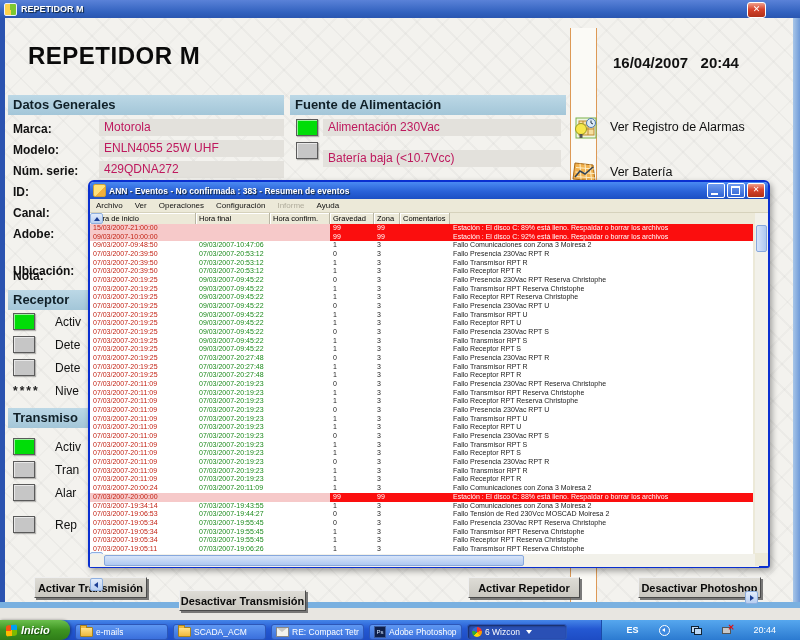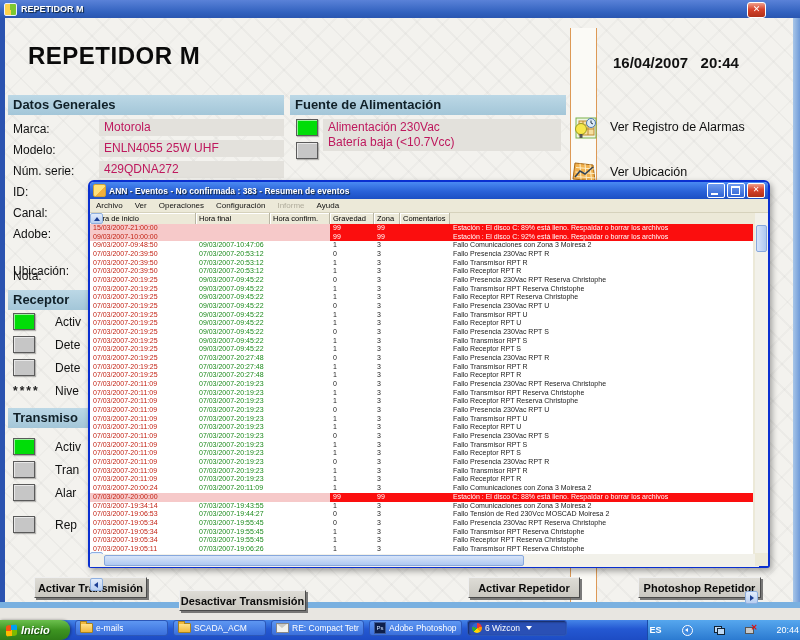--- a/index.html
+++ b/index.html
@@ -28,21 +28,21 @@
     background:linear-gradient(90deg,#a8c6e8,#6f9ad8);z-index:4}
   #strip-bottom{left:0;top:602px;width:800px;height:6px;background:#79b0e0;z-index:4}
   #desktop-strip{left:0;top:608px;width:800px;height:12px;background:#e8e6e1;z-index:4}
 
   #page-heading{left:28px;top:42px;font-size:24px;font-weight:bold;color:#0a0a0a;z-index:5;letter-spacing:.5px}
   #datetime{left:613px;top:54px;font-size:15px;font-weight:bold;color:#111;z-index:5;white-space:pre}
 
   .section-head{height:20px;background:linear-gradient(180deg,#bcd8e6,#a3c6d8);
     font-size:13px;font-weight:bold;color:#102028;line-height:20px;padding-left:5px;
     box-sizing:border-box;z-index:5;white-space:nowrap;overflow:hidden}
-  .fld-label{font-size:12px;font-weight:normal;color:#111;z-index:5;white-space:nowrap}
+  .fld-label{font-size:12px;font-weight:bold;color:#111;z-index:5;white-space:nowrap}
   .fld-value{height:17px;background:#e3e1dc;font-size:12px;color:#be185d;line-height:17px;
     padding-left:5px;box-sizing:border-box;z-index:5;white-space:nowrap;overflow:hidden}
 
   .ind{width:20px;height:15px;border:1px solid #5a5a5a;box-shadow:inset 1px 1px 0 rgba(255,255,255,.6),1px 1px 1px rgba(0,0,0,.25);z-index:5}
   .ind[data-state="on"]{background:var(--c-on,#00dd08)}
   .ind[data-state="off"]{background:var(--c-off,#c6c6c6)}
   .ind-label{font-size:12px;color:#111;z-index:5;white-space:nowrap}
   #stars{font-size:12px;font-weight:bold;letter-spacing:2px;color:#222;z-index:5}
 
   .vline{width:1px;top:28px;height:574px;background:#dd9955;z-index:5}
@@ -111,21 +111,21 @@
   #vs-thumb{right:1px;top:43px;width:11px;height:27px;background:linear-gradient(90deg,#d7e4f9,#aec8f0)}
   #vs-down{right:0;top:359px;width:13px;height:13px}
   #hscroll{left:0;bottom:0;width:669px;height:13px}
   #hs-left{left:0;top:372px;width:13px;height:13px}
   #hs-thumb{left:14px;top:373px;width:420px;height:11px;background:linear-gradient(180deg,#d7e4f9,#aec8f0)}
   #hs-right{left:655px;top:372px;width:13px;height:13px}
   #scroll-corner{right:0;bottom:0;width:13px;height:13px;background:#ece9d8;position:absolute}
 
   
   #taskbar{left:0;top:620px;width:800px;height:20px;z-index:40;
-    background:linear-gradient(180deg,#4585e8,#2458d2 45%,#1d4cc4);display:flex;align-items:flex-start}
+    background:linear-gradient(180deg,#4585e8,#2458d2 45%,#1d4cc4);display:flex;align-items:flex-end}
   #start-btn{width:70px;height:20px;border-radius:0 9px 9px 0;
     background:linear-gradient(180deg,#6cc04e,#3d9421 50%,#2f7d18);
     box-shadow:1px 0 3px rgba(0,0,0,.4);display:flex;align-items:center;padding-left:6px;box-sizing:border-box}
   #win-logo{width:11px;height:11px;border-radius:2px;margin-right:4px;transform:skewY(-6deg);
     background:conic-gradient(#00a1f1 0 25%,#7cbb00 0 50%,#ffbb00 0 75%,#f65314 0)}
   #start-label{color:#fff;font-size:11px;font-weight:bold;font-style:italic;text-shadow:1px 1px 1px #1a4a10}
   .task-btn{height:16px;margin-left:5px;border-radius:3px;border:1px solid #2c57b8;
     background:linear-gradient(180deg,#5e97f2,#3a6fdc);
     display:flex;align-items:center;padding:0 4px;box-sizing:border-box;overflow:hidden}
   .task-btn.active{background:#2a50b5;box-shadow:inset 1px 1px 2px rgba(0,0,0,.5)}
@@ -136,21 +136,21 @@
     background:#f0b93c;border:1px solid #a8831e;border-bottom:none;border-radius:1px 1px 0 0}
   .icon-envelope{width:11px;height:8px;background:#f2f2ee;border:1px solid #888;position:relative;flex:0 0 auto}
   .icon-envelope::before{content:"";position:absolute;left:0;top:0;width:0;height:0;
     border-left:5px solid transparent;border-right:5px solid transparent;border-top:4px solid #c8c8c4}
   .icon-ps{width:10px;height:10px;background:#0e1f4a;border:1px solid #3c5a9a;color:#cfe3ff;
     font-size:6px;line-height:10px;text-align:center;flex:0 0 auto}
   .icon-wizcon{width:10px;height:10px;border-radius:50%;flex:0 0 auto;
     background:conic-gradient(#e33 0 20%,#f90 0 40%,#ffd700 0 60%,#3a3 0 80%,#36c 0)}
   .drop-arrow{width:0;height:0;margin-left:6px;border-left:3px solid transparent;
     border-right:3px solid transparent;border-top:4px solid #fff}
-  #tray{margin-left:auto;height:20px;display:flex;align-items:center;gap:21px;padding:0 1px;
+  #tray{margin-left:auto;height:20px;display:flex;align-items:center;gap:21px;padding:0 24px;
     background:linear-gradient(180deg,#56a7ee,#2b7ad0);border-left:1px solid #1a4aa8}
   #tray-lang{color:#fff;font-size:9px;font-weight:bold}
   .tray-chevron{width:9px;height:9px;border-radius:50%;background:#3f8ae0;border:1px solid #fff;position:relative}
   .tray-chevron::before{content:"";position:absolute;left:2px;top:2px;width:0;height:0;
     border-top:2px solid transparent;border-bottom:2px solid transparent;border-right:3px solid #fff}
   .icon-net{width:10px;height:8px;position:relative}
   .icon-net::before,.icon-net::after{content:"";position:absolute;width:6px;height:5px;
     background:#bcd8f5;border:1px solid #123}
   .icon-net::after{left:3px;top:2px}
   .icon-netx{width:10px;height:8px;position:relative}
@@ -191,21 +191,21 @@
 <div class="abs fld-value" style="left:99px;top:224px;width:185px"></div>
 <div class="abs fld-label" style="left:13px;top:264px">Ubicación:</div>
 <div class="abs fld-value" style="left:99px;top:245px;width:185px"></div>
 <div class="abs fld-label" style="left:13px;top:269px">Nota:</div>
 <div class="abs fld-value" style="left:99px;top:266px;width:185px"></div>
 
 <div class="abs section-head" style="left:290px;top:95px;width:276px">Fuente de Alimentación</div>
 <div class="abs ind" style="left:296px;top:119px" data-state="on"></div>
 <div class="abs fld-value" style="left:323px;top:119px;width:238px">Alimentación 230Vac</div>
 <div class="abs ind" style="left:296px;top:142px" data-state="off"></div>
-<div class="abs fld-value" style="left:323px;top:134px;width:238px">Batería baja (&lt;10.7Vcc)</div>
+<div class="abs fld-value" style="left:323px;top:150px;width:238px">Batería baja (&lt;10.7Vcc)</div>
 
 <div class="abs section-head" style="left:8px;top:290px;width:276px">Receptor</div>
 <div class="abs ind" style="left:13px;top:313px" data-state="on"></div>
 <div class="abs ind-label" style="left:55px;top:315px">Activ</div>
 <div class="abs ind" style="left:13px;top:336px" data-state="off"></div>
 <div class="abs ind-label" style="left:55px;top:338px">Dete</div>
 <div class="abs ind" style="left:13px;top:359px" data-state="off"></div>
 <div class="abs ind-label" style="left:55px;top:361px">Dete</div>
 <div id="stars" class="abs" style="left:13px;top:384px">****</div>
 <div class="abs ind-label" style="left:55px;top:384px">Nive</div>
@@ -233,26 +233,26 @@
   <circle cx="19" cy="8" r="4.5" fill="#dceaf7" stroke="#4a78b0"></circle>
   <path d="M19 8 V5.5 M19 8 L21 9" stroke="#234" stroke-width="1"></path>
 </svg>
 <div class="abs link-text" style="left:610px;top:120px">Ver Registro de Alarmas</div>
 
 <svg class="abs link-icon" style="left:571px;top:161px" width="26" height="24">
   <polygon points="4,2 22,4 24,20 2,18" fill="#f2b14e" stroke="#a86a18"></polygon>
   <path d="M5 6.5 L23 8 M4.5 11 L23.5 12.5 M4 15.5 L24 17 M9 2.6 L10 18.6 M14 3 L15.5 19 M19 3.5 L20.5 19.5" stroke="#fff0c8" stroke-width="1" fill="none"></path>
   <polyline points="4,16 9,10 14,13 22,6" fill="none" stroke="#345" stroke-width="1.6"></polyline>
 </svg>
-<div class="abs link-text" style="left:610px;top:165px">Ver Ubicación</div>
+<div class="abs link-text" style="left:610px;top:165px">Ver Batería</div>
 
 <div class="abs action-btn" style="left:34px;top:577px;width:113px">Activar Transmisión</div>
 <div class="abs action-btn" style="left:179px;top:590px;width:127px">Desactivar Transmisión</div>
 <div class="abs action-btn" style="left:468px;top:577px;width:112px">Activar Repetidor</div>
-<div class="abs action-btn" style="left:638px;top:577px;width:123px">Photoshop Repetidor</div>
+<div class="abs action-btn" style="left:638px;top:577px;width:123px">Desactivar Photoshop</div>
 
 <div id="dialog" class="abs">
   <div id="dlg-titlebar" class="abs">
     <span id="dlg-icon"></span>
     <span id="dlg-title">ANN - Eventos - No confirmada : 383 - Resumen de eventos</span>
     <span id="dlg-btns">
       <span class="wbtn min"></span>
       <span class="wbtn max"></span>
       <span class="wbtn close"></span>
     </span>

